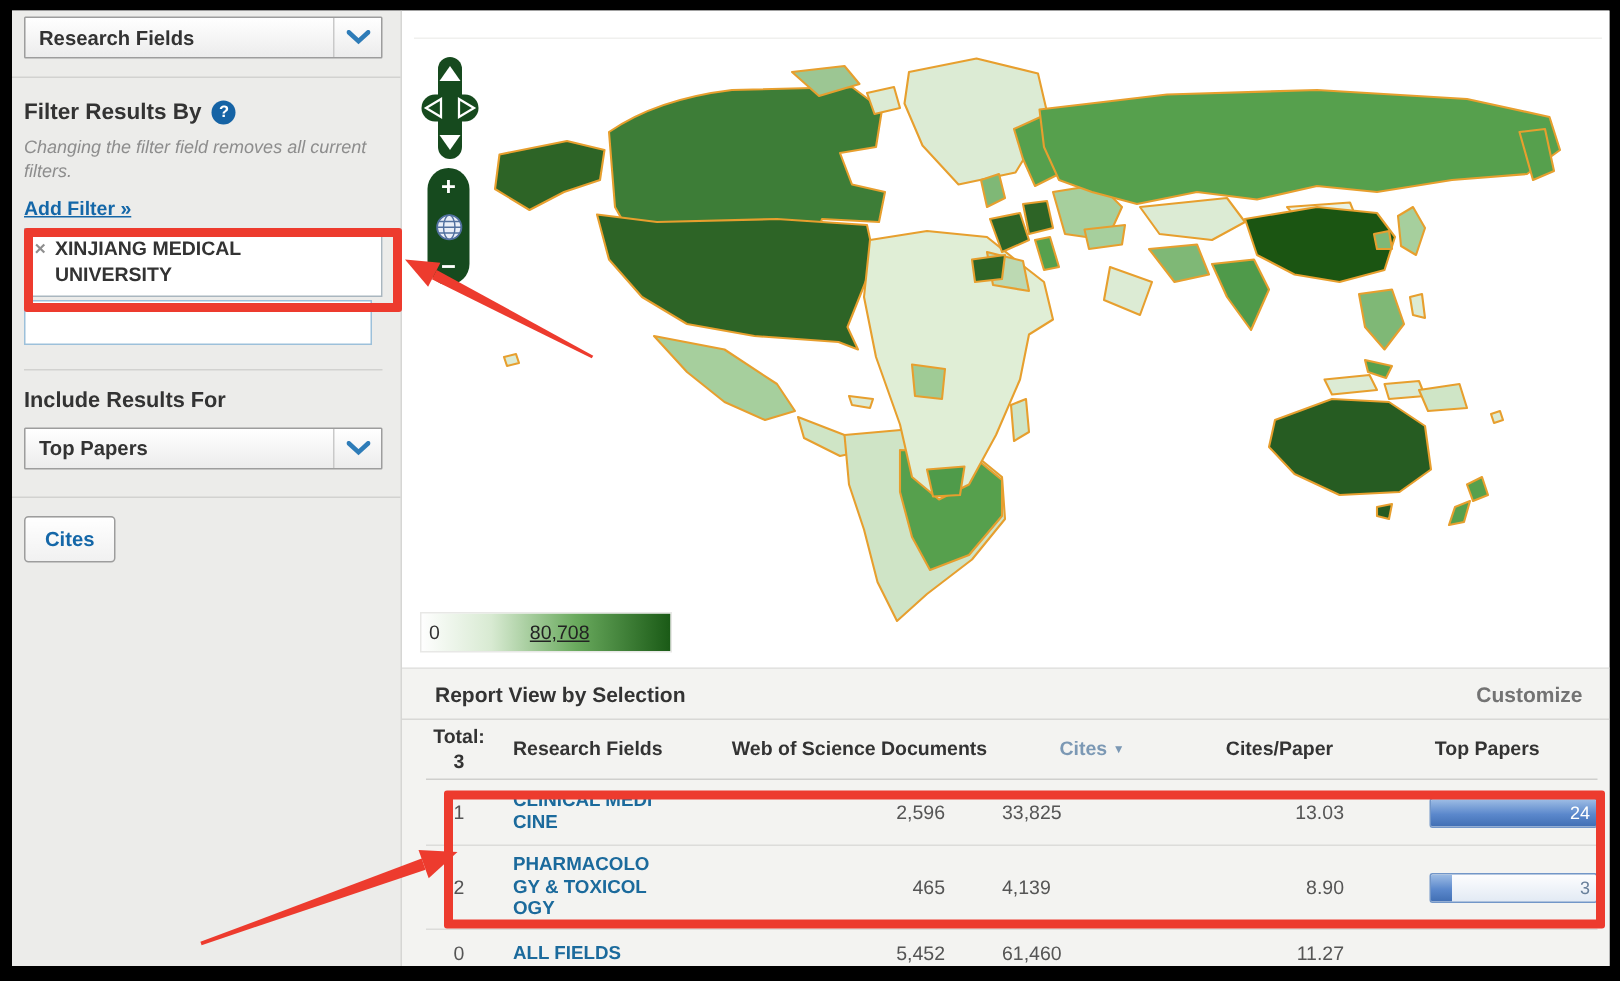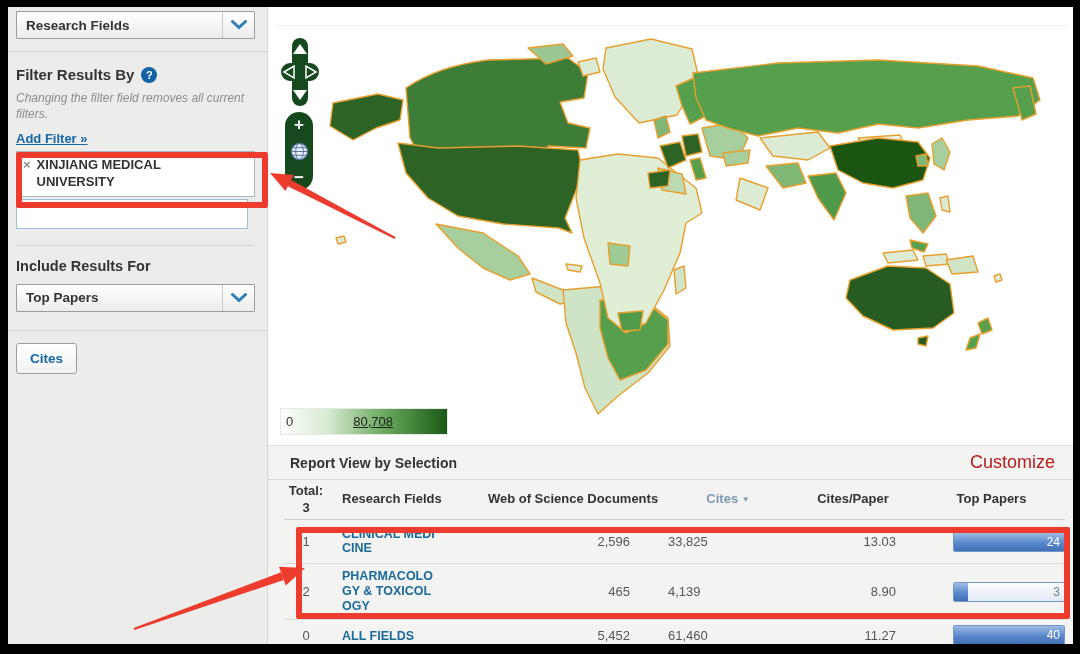--- a/index.html
+++ b/index.html
@@ -35,21 +35,21 @@
   .zoomctl .zbtn { color:#fff; font-size:17px; font-weight:bold; line-height:1; cursor:pointer; }
   .globe-icon { width:19px; height:19px; }
   .legend { position:absolute; left:12px; top:401px; width:168px; height:27px; background:linear-gradient(90deg,#fefefe,#d8ead2 28%,#6aaa5e 62%,#1a5a16); display:flex; align-items:center; border:1px solid #e8e8e6; }
   .legend .lg-min { font-size:13px; color:#333; margin-left:5px; }
   .legend .lg-max { font-size:13px; color:#222; margin-left:60px;text-decoration:underline; }
 
   
   .report { position:absolute; left:0; right:0; top:438px; bottom:0; background:#f3f3f1; border-top:1px solid #e2e2e0; }
   .report-head { height:34px; display:flex; align-items:center; justify-content:space-between; padding:0 18px 0 22px; border-bottom:1px solid #d8d8d6; }
   .report-title { font-size:14px; font-weight:bold; color:#333; }
-  .customize { font-size:18px; font-weight:normal; color:#b91c1c; cursor:pointer; }
+  .customize { font-size:14px; font-weight:bold; color:#737373; cursor:pointer; }
   .tbl { padding:0 8px 0 16px; }
   .trow { display:flex; align-items:center; border-bottom:1px solid #dcdcda; }
   .trow.hdr { border-bottom:1px solid #cfcfcd; min-height:40px; }
   .c-rank { width:44px; text-align:center; font-size:13px; color:#555; }
   .c-field { width:150px; padding-left:14px; }
   .c-field .fld-link { display:inline-block; width:96px; font-size:12.5px; font-weight:bold; color:#1b6a9c; line-height:1.18; word-break:break-all; cursor:pointer; }
   .c-docs { width:190px; text-align:right; font-size:13px; color:#555; padding-right:38px; }
   .c-cites { width:120px; text-align:left; font-size:13px; color:#555; padding-right:16px; }
   .c-cpp { width:130px; text-align:right; font-size:13px; color:#555; padding-right:22px; }
   .c-top { flex:1; display:flex; justify-content:flex-end; }
@@ -269,26 +269,20 @@
             </div>
           </div>
         </div>
 
         <div class="trow r0">
           <div class="c-rank">0</div>
           <div class="c-field"><span class="fld-link" style="width:120px;">ALL FIELDS</span></div>
           <div class="c-docs">5,452</div>
           <div class="c-cites">61,460</div>
           <div class="c-cpp">11.27</div>
-          <div class="c-top">
-            <div class="bar">
-              <div class="bar-fill" style="width: 100%;"></div>
-              <span class="bar-val">40</span>
-            </div>
-          </div>
         </div>
       </div>
     </div>
   </div>
 
   <div class="anno anno-rect-tag"></div>
   <div class="anno anno-rect-rows"></div>
   <svg class="arrow-layer" viewBox="0 0 1065 637">
     <g fill="#ed3b2e">
       <polygon points="387.5,230.1 283.1,173.0 279.9,179.2 386.5,231.9"></polygon>

